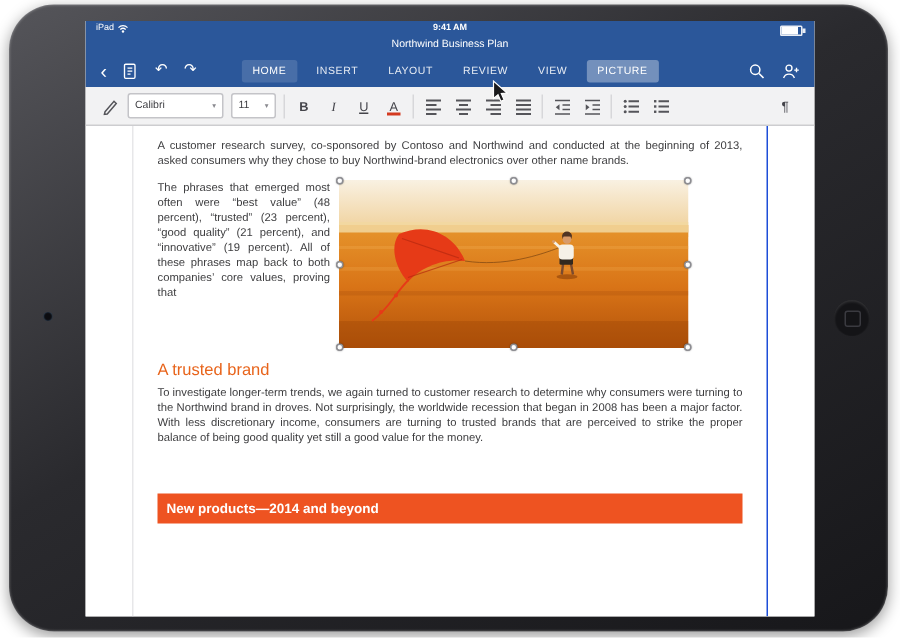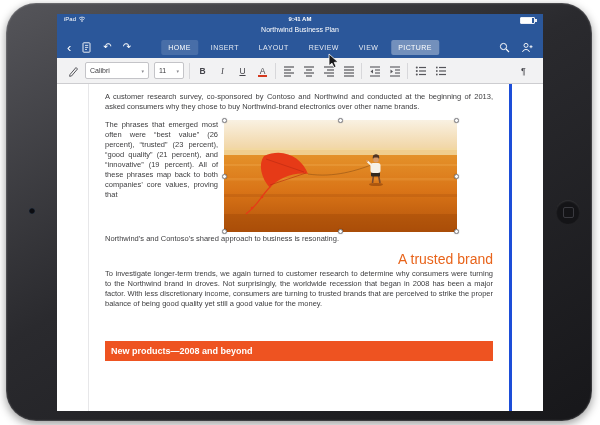--- a/index.html
+++ b/index.html
@@ -51,28 +51,28 @@
   .select.fontname{width:54px;}
   .select.fontsize{width:20px;}
   .dd{font-size:5px;color:#8a8a90;margin-left:3px;}
   .sep{width:1px;height:16px;background:#d7d7da;}
   .pilcrow{margin-left:auto;margin-right:4px;font-size:9px;}
   .rb-svg{display:block;}
 
   
   .doc{position:absolute;left:0;top:70px;width:486px;height:327px;background:#fff;overflow:hidden;}
   .page{position:absolute;left:31px;top:0;width:424px;height:327px;border-left:1px solid #e7e7e9;
-    border-right:3px solid #1d4ed8;box-sizing:border-box;}
+    border-right:1px solid #1d4ed8;box-sizing:border-box;}
   .content{padding:8px 16px 0 16px;font-size:7.5px;line-height:10px;color:#3d3d3f;text-align:justify;}
   .content p{margin:0 0 8px 0;}
   .wrap-row{display:flex;gap:6px;align-items:flex-start;margin-bottom:2px;}
   .left-col{flex:1;text-align:justify;}
   .right-gap{width:30px;flex:0 0 auto;}
   .tail{margin:4px 0 8px 0;}
-  h2.doc-h{margin:10px 0 5px 0;font-size:14px;font-weight:400;color:var(--heading_orange,#e8641b);text-align:right;}
+  h2.doc-h{margin:10px 0 5px 0;font-size:11px;font-weight:400;color:var(--heading_orange,#e8641b);text-align:left;}
   .spacer-para{height:10px;}
   .banner{background:var(--banner_orange,#ee5321);color:#fff;font-size:9px;font-weight:bold;
     padding:5px 6px;margin:14px 0 9px 0;text-align:left;}
 
   
   .photo-wrap{position:relative;flex:0 0 233px;width:233px;height:112px;cursor:move;}
   .photo-svg{display:block;width:233px;height:112px;}
   .handle{position:absolute;width:5px;height:5px;border-radius:50%;background:#fdfdfd;border:1px solid #8d8d92;
     box-sizing:border-box;box-shadow:0 0 1px rgba(0,0,0,.5);}
   .h-tl{left:-2px;top:-2px;} .h-tm{left:114px;top:-2px;} .h-tr{right:-2px;top:-2px;}
@@ -271,21 +271,21 @@
       </button>
       <button class="rb-btn pilcrow">¶</button>
     </div>
 
     <div class="doc">
       <div class="page">
         <div class="content">
           <p>A customer research survey, co-sponsored by Contoso and Northwind and conducted at the beginning of 2013, asked consumers why they chose to buy Northwind-brand electronics over other name brands.</p>
 
           <div class="wrap-row">
-            <div class="left-col">The phrases that emerged most often were “best value” (26 percent), “trusted” (23 percent), “good quality” (21 percent), and “innovative” (19 percent). All of these phrases map back to both companies’ core values, proving that</div>
+            <div class="left-col">The phrases that emerged most often were “best value” (48 percent), “trusted” (23 percent), “good quality” (21 percent), and “innovative” (19 percent). All of these phrases map back to both companies’ core values, proving that</div>
             <div class="photo-wrap">
               <svg class="photo-svg" viewBox="0 0 233 112" preserveAspectRatio="none">
                 <defs>
                   <linearGradient id="skyG" x1="0" y1="0" x2="0" y2="1">
                     <stop offset="0" stop-color="#f9f1e2"></stop>
                       <stop offset="1" stop-color="#efcd92"></stop>
                   </linearGradient>
                   <linearGradient id="fieldG" x1="0" y1="0" x2="0" y2="1">
                     <stop offset="0" stop-color="#e6952c"></stop>
                       <stop offset="0.5" stop-color="#d97417"></stop>
@@ -321,30 +321,29 @@
               <span class="handle h-tr"></span>
               <span class="handle h-ml"></span>
               <span class="handle h-mr"></span>
               <span class="handle h-bl"></span>
               <span class="handle h-bm"></span>
               <span class="handle h-br"></span>
             </div>
             <div class="right-gap"></div>
           </div>
 
-          <p class="tail">Northwind’s and Contoso’s shared approach to business is resonating.</p>
 
           <h2 class="doc-h">A trusted brand</h2>
 
           <p>To investigate longer-term trends, we again turned to customer research to determine why consumers were turning to the Northwind brand in droves. Not surprisingly, the worldwide recession that began in 2008 has been a major factor. With less discretionary income, consumers are turning to trusted brands that are perceived to strike the proper balance of being good quality yet still a good value for the money.</p>
 
           <div class="spacer-para"></div>
 
 
-          <div class="banner">New products—2008 and beyond</div>
+          <div class="banner">New products—2014 and beyond</div>
 
         </div>
       </div>
     </div>
 
     <svg class="cursor" width="11" height="16" viewBox="0 0 11 16">
       <path d="M1 1 L1 12.6 L4 10.2 L6 14.6 L8.1 13.6 L6.2 9.4 L10 9 Z" fill="#1a1a1c" stroke="#ffffff" stroke-width="0.8"></path>
     </svg>
 
   </div>

